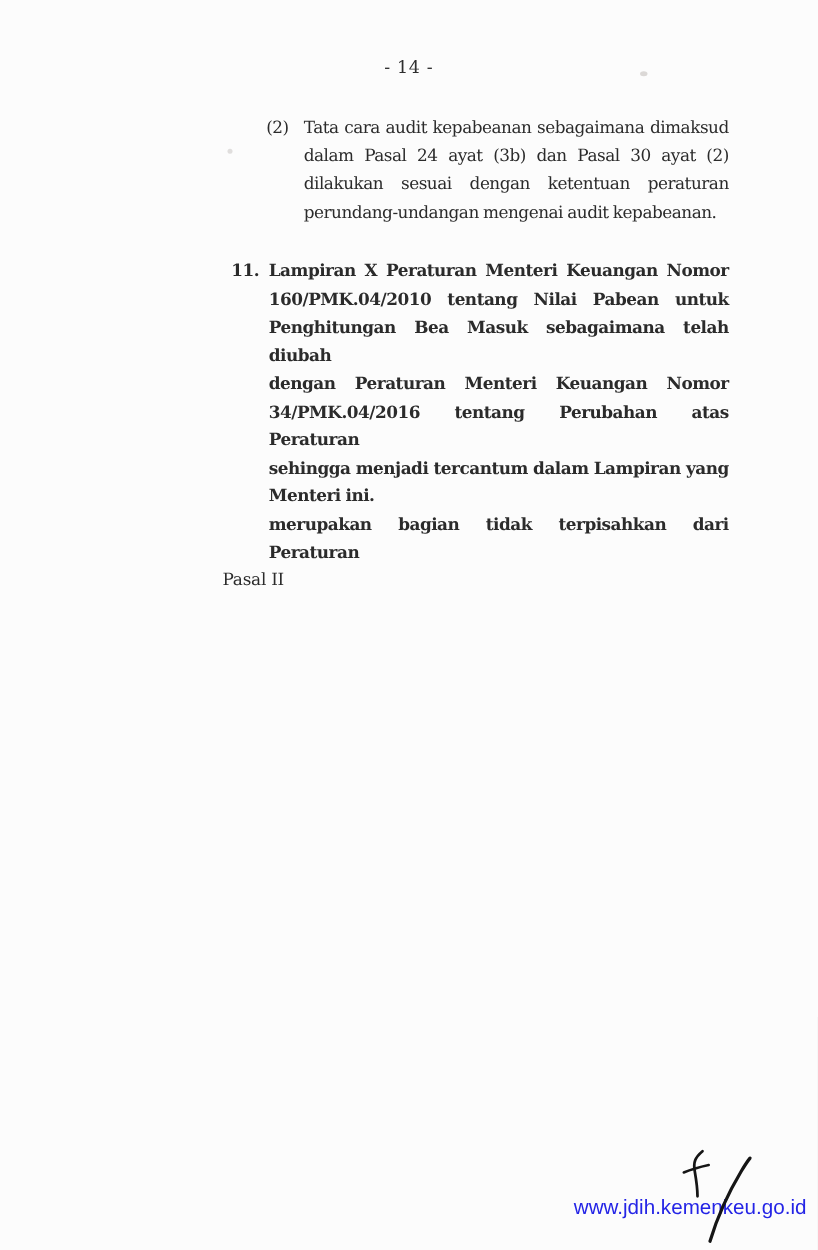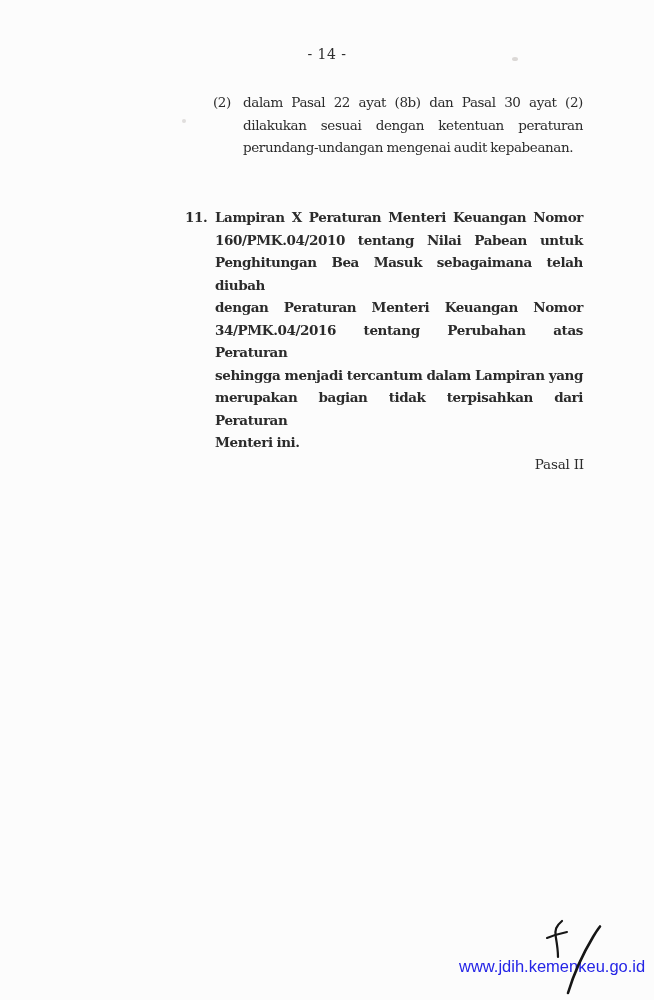--- a/index.html
+++ b/index.html
@@ -46,21 +46,21 @@
   .item11 { top: 206px; left: 185px; width: 398px; font-weight: bold; }
 
   .tline { text-align: justify; text-align-last: justify; }
   .tline.last { text-align-last: left; }
 
   .pasal-heading {
     position: absolute;
     top: 453px;
     left: 178px;
     width: 406px;
-    text-align: right;
+    text-align: left;
     font-size: 13.5px;
     line-height: 22.5px;
     letter-spacing: -0.2px;
   }
 
   .pasal-para {
     position: absolute;
     top: 476px;
     left: 178px;
     width: 406px;
@@ -103,37 +103,38 @@
 </head>
 <body>
 
 <div class="page">
 
   <div class="page-number">- 14 -</div>
 
   <div class="item item2">
     <div class="marker">(2)</div>
     <div class="lines">
-        <div class="tline">dalam Pasal 22 ayat (8b) dan Pasal 30 ayat (2)</div>
+        <div class="tline">Tata cara audit kepabeanan sebagaimana dimaksud</div>
+        <div class="tline">dalam Pasal 24 ayat (3b) dan Pasal 30 ayat (2)</div>
         <div class="tline">dilakukan sesuai dengan ketentuan peraturan</div>
         <div class="tline last">perundang-undangan mengenai audit kepabeanan.</div>
       </div>
   </div>
 
   <div class="item item11">
     <div class="marker">11.</div>
     <div class="lines">
         <div class="tline">Lampiran X Peraturan Menteri Keuangan Nomor</div>
         <div class="tline">160/PMK.04/2010 tentang Nilai Pabean untuk</div>
         <div class="tline">Penghitungan Bea Masuk sebagaimana telah diubah</div>
         <div class="tline">dengan Peraturan Menteri Keuangan Nomor</div>
         <div class="tline">34/PMK.04/2016 tentang Perubahan atas Peraturan</div>
         <div class="tline">sehingga menjadi tercantum dalam Lampiran yang</div>
+        <div class="tline last">Menteri ini.</div>
         <div class="tline">merupakan bagian tidak terpisahkan dari Peraturan</div>
-        <div class="tline last">Menteri ini.</div>
       </div>
   </div>
 
   <div class="pasal-heading">Pasal II</div>
 
 
   <span class="speck speck1"></span>
   <span class="speck speck2"></span>
 
   <a class="jdih-link">www.jdih.kemenkeu.go.id</a>

